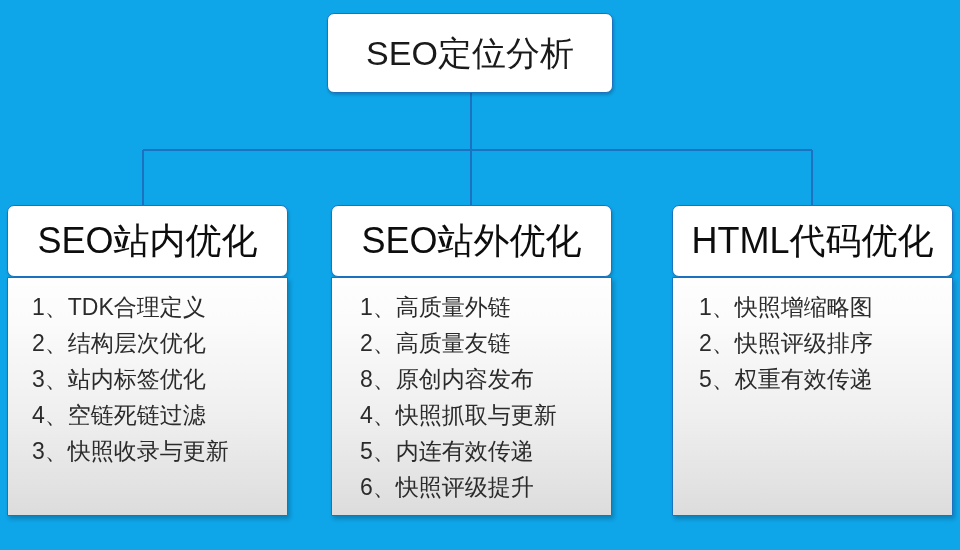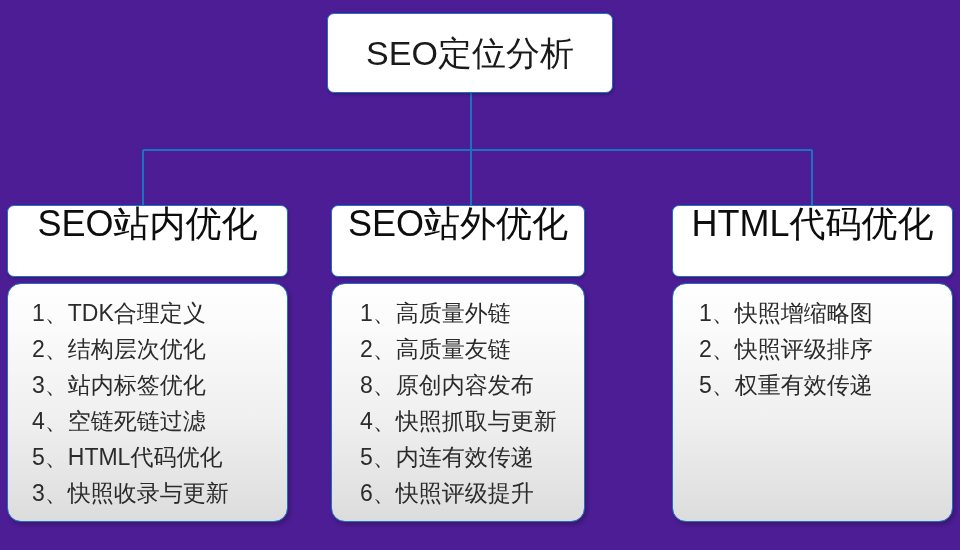--- a/index.html
+++ b/index.html
@@ -12,21 +12,21 @@
     height: 550px;
     overflow: hidden;
     font-family: "Liberation Sans", "DejaVu Sans", sans-serif;
     position: relative;
   }
   #stage {
     position: absolute;
     left: 0; top: 0;
     width: 960px;
     height: 550px;
-    background: #4c1d95;
+    background: #0ea5e9;
     text-decoration: underline;
   }
 
   
   #connectors {
     position: absolute;
     left: 0; top: 0;
     width: 960px;
     height: 550px;
     pointer-events: none;
@@ -62,33 +62,33 @@
     top: 205px;
   }
   .branch-head {
     box-sizing: border-box;
     border: 1px solid #1b72c0;
     border-radius: 7px;
     background: #ffffff;
     box-shadow: 1px 2px 3px rgba(0,0,0,0.18);
     height: 72px;
     display: flex;
+    align-items: center;
     justify-content: center;
   }
   .branch-head-label {
     font-size: 36px;
     color: #0d0d0d;
     line-height: 1;
     white-space: nowrap;
   }
   .branch-body {
     box-sizing: border-box;
-    margin-top: 6px;
     border: 1px solid #1b72c0;
-    border-radius: 14px;
+    border-radius: 1px;
     background: linear-gradient(to bottom, #fefefe 0%, #fbfbfb 18%, #efefef 58%, #e2e2e2 88%, #dcdcdc 100%);
     box-shadow: 2px 3px 4px rgba(0,0,0,0.22);
     height: 239px;
     padding: 11px 0 0 0;
     overflow: hidden;
   }
   .branch-list {
     list-style: none;
     margin: 0;
     padding: 0;
@@ -97,21 +97,21 @@
     font-size: 23px;
     color: #2b2b2b;
     line-height: 36px;
     height: 36px;
     white-space: nowrap;
     padding-left: 30px;
   }
 
   
   .col-1 { left: 7px;   width: 281px; }
-  .col-2 { left: 331px; width: 254px; }
+  .col-2 { left: 331px; width: 281px; }
   .col-3 { left: 672px; width: 281px; }
 
   .col-1 .branch-list li { padding-left: 24px; }
   .col-2 .branch-list li { padding-left: 28px; }
   .col-3 .branch-list li { padding-left: 26px; }
 </style>
 </head>
 <body>
 
 <div id="stage">
@@ -133,21 +133,20 @@
   <div class="branch col-1">
     <div class="branch-head">
       <span class="branch-head-label">SEO站内优化</span>
     </div>
     <div class="branch-body">
       <ul class="branch-list">
         <li>1、TDK合理定义</li>
         <li>2、结构层次优化</li>
         <li>3、站内标签优化</li>
         <li>4、空链死链过滤</li>
-        <li>5、HTML代码优化</li>
         <li>3、快照收录与更新</li>
       </ul>
     </div>
   </div>
 
   <div class="branch col-2">
     <div class="branch-head">
       <span class="branch-head-label">SEO站外优化</span>
     </div>
     <div class="branch-body">

